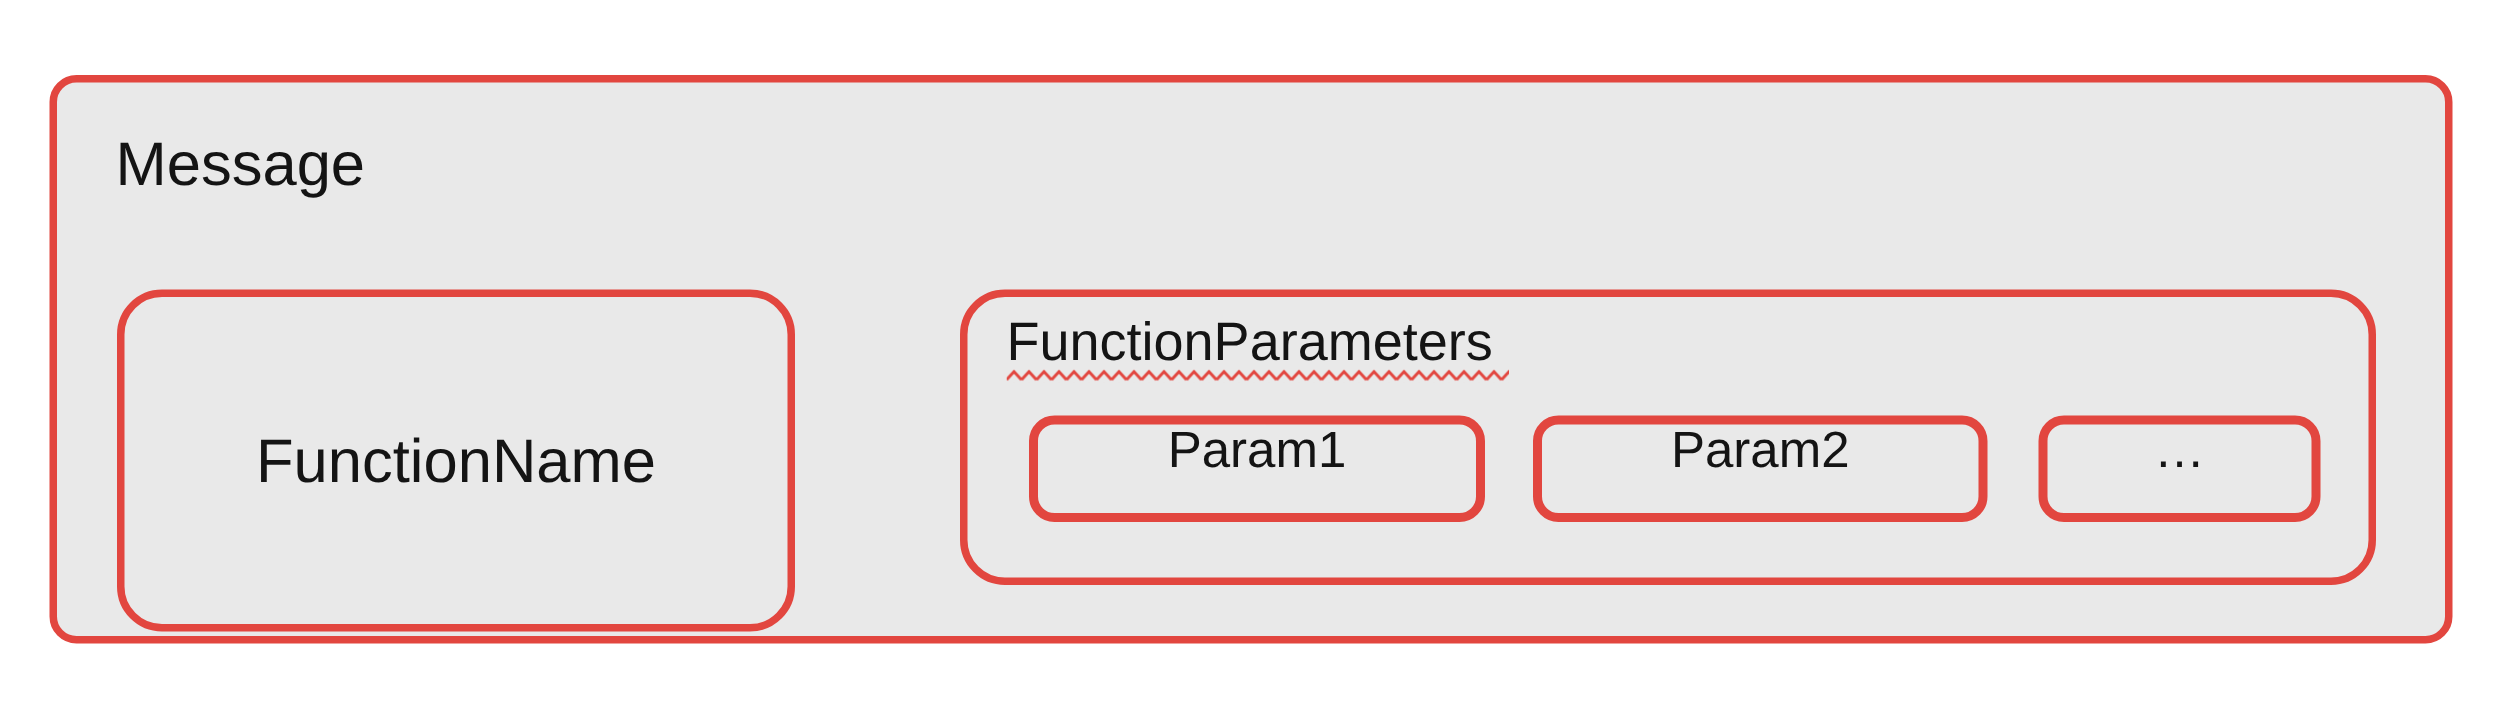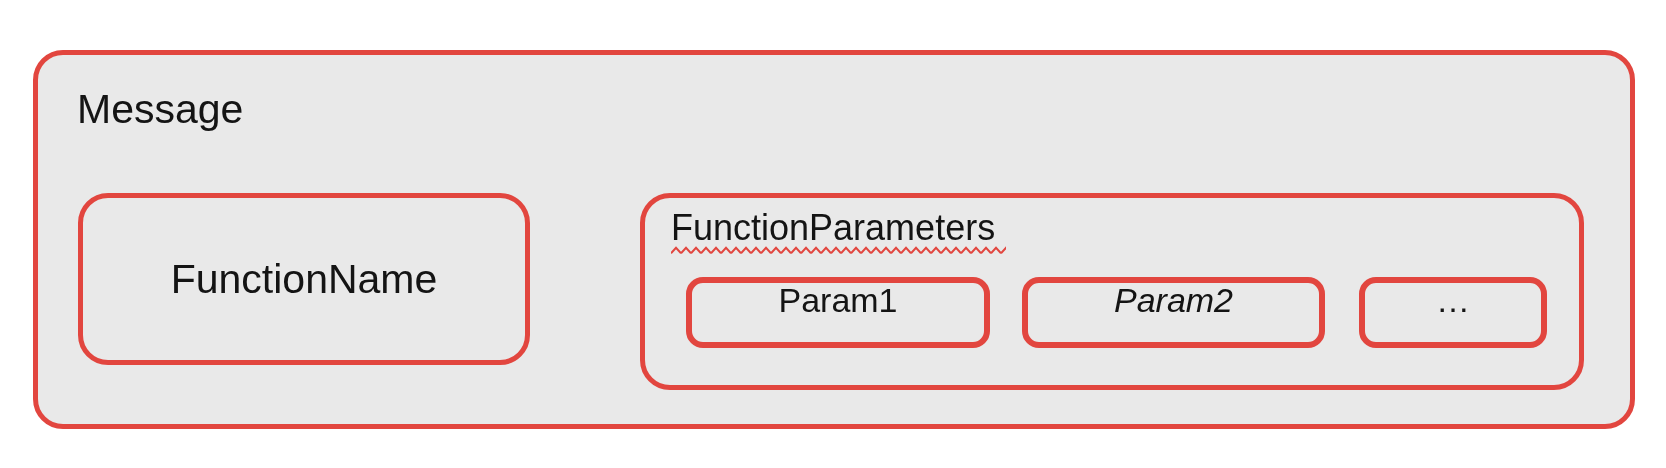--- a/index.html
+++ b/index.html
@@ -21,33 +21,33 @@
     width:1666px;height:468px;
     background:var(--page-bg);
   }
   
   .message-box{
     position:absolute;
     left:33px;top:50px;
     width:1602px;height:379px;
     background:var(--box-fill);
     border:5px solid var(--accent-red);
-    border-radius:30px;
+    border-radius:18px;
   }
   .message-label{
     position:absolute;
     left:39px;top:34px;
     font-size:41px;line-height:1;
     white-space:nowrap;
   }
   
   .fn-box{
     position:absolute;
     left:40px;top:138px;
-    width:452px;height:172px;
+    width:452px;height:228px;
     border:5px solid var(--accent-red);
     border-radius:30px;
     display:flex;align-items:center;justify-content:center;
     font-size:41px;line-height:1;
     background:var(--box-fill);
   }
   
   .fp-box{
     position:absolute;
     left:584px;top:138px;
@@ -75,21 +75,21 @@
   .param-box{
     position:absolute;
     top:79px;height:71px;
     border:6px solid var(--accent-red);
     border-radius:17px;
     background:var(--box-fill);
     display:flex;align-items:flex-start;justify-content:center;
     font-size:34px;line-height:1;
   }
   .param-box.p1{left:41px;width:304px;}
-  .param-box.p2{left:377px;width:303px;font-style:italic;}
+  .param-box.p2{left:377px;width:303px;}
   .param-box.pe{left:714px;width:188px;}
 </style>
 </head>
 <body>
 
 <div class="stage">
   <div class="message-box">
     <div class="message-label">Message</div>
 
     <div class="fn-box">

